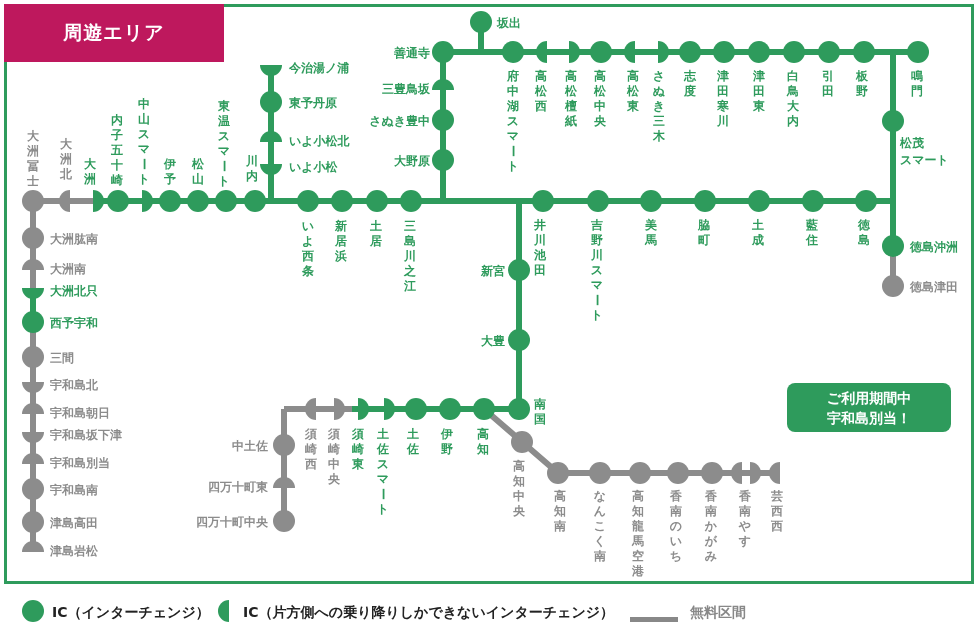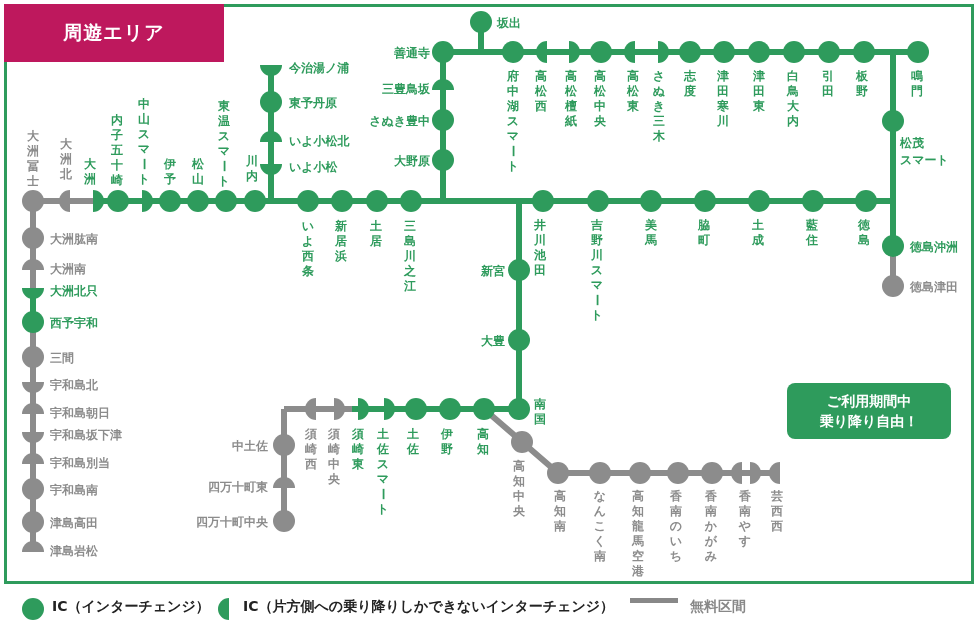--- a/index.html
+++ b/index.html
@@ -1,22 +1,22 @@
 <!DOCTYPE html>
 <html><head>
 <meta charset="utf-8">
 <style>
   html,body{margin:0;padding:0;background:#ffffff;}
   body{width:980px;height:630px;position:relative;overflow:hidden;font-family:"DejaVu Sans","Liberation Sans",sans-serif;}
   #map{position:absolute;left:0;top:0;width:980px;height:630px;}
   .frame{position:absolute;left:4px;top:4px;width:970px;height:580px;border:3px solid #2e9b5c;box-sizing:border-box;}
   .title-tab{position:absolute;left:4px;top:4px;width:220px;height:58px;background:#be185d;color:#fff;font-weight:bold;font-size:19px;display:flex;align-items:center;justify-content:center;letter-spacing:1px;}
-  .free-box{position:absolute;left:787px;top:383px;width:164px;height:56px;border-radius:8px;background:#2e9b5c;color:#fff;font-weight:bold;font-size:14px;display:flex;flex-direction:column;align-items:center;justify-content:center;line-height:20px;}
+  .free-box{position:absolute;left:787px;top:383px;width:164px;height:49px;border-radius:8px;background:#2e9b5c;color:#fff;font-weight:bold;font-size:14px;display:flex;flex-direction:column;align-items:center;justify-content:center;line-height:20px;}
   .legend{position:absolute;left:0;top:598px;width:980px;height:30px;}
-  .lg{position:absolute;top:0;display:flex;align-items:flex-start;height:24px;font-size:14px;font-weight:bold;color:#222;}
+  .lg{position:absolute;top:0;display:flex;align-items:flex-end;height:24px;font-size:14px;font-weight:bold;color:#222;}
   .lg .dot{width:22px;height:22px;border-radius:50%;background:#2e9b5c;margin-right:8px;}
   .lg .half{width:11px;height:22px;border-radius:11px 0 0 11px;background:#2e9b5c;margin-right:14px;margin-left:8px;}
   .lg .bar{width:48px;height:5px;background:#888;margin-right:12px;}
   .lg.gray{color:#888;}
   svg text{font-family:"DejaVu Sans","Liberation Sans",sans-serif;font-weight:bold;font-size:12px;}
 </style>
 </head>
 <body>
 
 <div class="frame"></div>
@@ -634,21 +634,21 @@
         <text x="50" y="527" fill="#8c8c8c" text-anchor="start" font-size="12">津島高田</text>
       </g>
       <g>
         <text x="50" y="555" fill="#8c8c8c" text-anchor="start" font-size="12">津島岩松</text>
       </g>
     </g>
 </svg>
 
 <div class="free-box">
   <span>ご利用期間中</span>
-  <span>乗り降り自由！</span>
+  <span>宇和島別当！</span>
 </div>
 
 <div class="legend">
   <div class="lg" style="left:22px;">
     <span class="dot"></span>
     <span>IC（インターチェンジ）</span>
   </div>
   <div class="lg gray" style="left:630px;">
     <span class="bar"></span>
     <span>無料区間</span>

